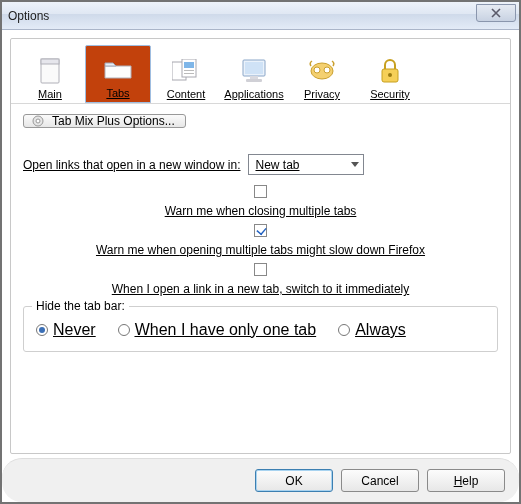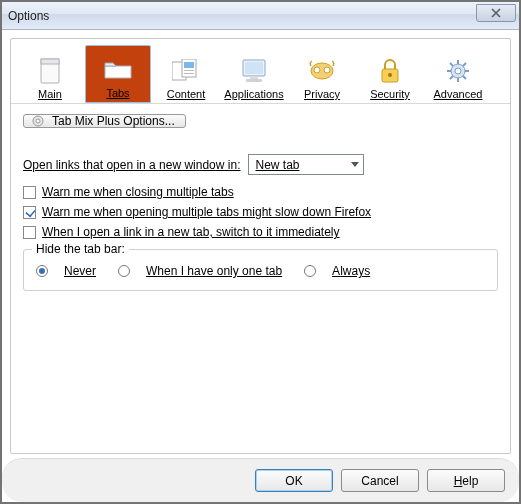--- a/index.html
+++ b/index.html
@@ -42,32 +42,32 @@
     border: 1px solid #999; border-radius: 3px; display:inline-flex; align-items:center; gap:6px;
     font-size: 12px;
   }
   .row { display:flex; align-items:center; gap:8px; margin: 22px 0 10px 0; font-size:12px; }
   .combo {
     width: 116px; height: 21px; border: 1px solid #828790; background:#fff;
     display:flex; align-items:center; justify-content:space-between; padding: 0 4px 0 6px;
     font-size:12px;
   }
   .combo .arrow { width:0;height:0;border-left:4px solid transparent;border-right:4px solid transparent;border-top:5px solid #555; }
-  .check-row { display:flex; align-items:center; gap:6px; margin: 6px 0; font-size:12px; }
+  .check-row { display:flex; align-items:center; gap:6px; margin: 6px 8px; font-size:12px;flex-direction:column; }
   .checkbox { width:13px; height:13px; border:1px solid #888; background:#fff; position:relative; }
   .checkbox.checked::after { content:""; position:absolute; left:2px; top:-1px; width:7px; height:10px;
     border-right:2px solid #2060c0; border-bottom:2px solid #2060c0; transform: rotate(40deg) scale(.7); }
   .underline-char { text-decoration: underline; }
   .fieldset {
     border:1px solid #cfcfcf; border-radius:3px; margin-top:10px; padding: 8px 12px 12px 12px;
     position:relative;
   }
   .fieldset-legend { position:absolute; top:-8px; left:8px; background:#fff; padding:0 4px; font-size:12px; }
   .radio-row { display:flex; gap:22px; margin-top:6px; }
-  .radio-item { display:flex; align-items:center; gap:16px; font-size:12px; }
+  .radio-item { display:flex; align-items:center; gap:5px; font-size:16px; }
   .radio { width:12px; height:12px; border:1px solid #777; border-radius:50%; background:#fff; position:relative; }
   .radio.checked::after { content:""; position:absolute; left:2px; top:2px; width:6px; height:6px; background:#3b6fb6; border-radius:50%; }
   .footer {
     position:absolute; left:0; right:0; bottom:0; height:44px;
     background:#f0f0f0; border-top:1px solid #ddd;
     display:flex; justify-content:flex-end; align-items:center; gap:8px; padding:0 14px;border-radius:20px;
   }
   .btn {
     min-width:78px; height:23px; background:linear-gradient(to bottom,#fcfcfc,#e7e7e7);
     border:1px solid #8a8a8a; border-radius:3px; font-size:12px;
@@ -153,39 +153,20 @@
         <span class="ico">
           <svg width="22" height="26" viewBox="0 0 22 26">
               <rect x="3" y="11" width="16" height="13" rx="2" fill="#f5cf58" stroke="#c7a020"></rect>
               <path d="M6 11 V7 a5 5 0 0 1 10 0 V11" fill="none" stroke="#c7a020" stroke-width="2"></path>
               <circle cx="11" cy="17" r="2" fill="#9a7a12"></circle>
             </svg>
         </span>
         <span class="tab-label">Security</span>
       </div>
 
-      <div class="tab">
-        <span class="ico">
-          <svg width="26" height="26" viewBox="0 0 26 26">
-              <circle cx="13" cy="13" r="7" fill="#d6e4f4" stroke="#7a9cc6"></circle>
-              <circle cx="13" cy="13" r="3" fill="#fff" stroke="#7a9cc6"></circle>
-              <g stroke="#7a9cc6" stroke-width="2">
-                <line x1="13" y1="2" x2="13" y2="6"></line>
-                <line x1="13" y1="20" x2="13" y2="24"></line>
-                <line x1="2" y1="13" x2="6" y2="13"></line>
-                <line x1="20" y1="13" x2="24" y2="13"></line>
-                <line x1="5" y1="5" x2="8" y2="8"></line>
-                <line x1="18" y1="18" x2="21" y2="21"></line>
-                <line x1="21" y1="5" x2="18" y2="8"></line>
-                <line x1="8" y1="18" x2="5" y2="21"></line>
-              </g>
-            </svg>
-        </span>
-        <span class="tab-label">Advanced</span>
-      </div>
 
     </div>
 
     <div class="content-area">
 
       <div class="tmp-btn">
         <svg width="16" height="16" viewBox="0 0 16 16">
             <circle cx="8" cy="8" r="5" fill="#e6e6e6" stroke="#999"></circle>
             <circle cx="8" cy="8" r="2" fill="#fff" stroke="#999"></circle>
           </svg>

